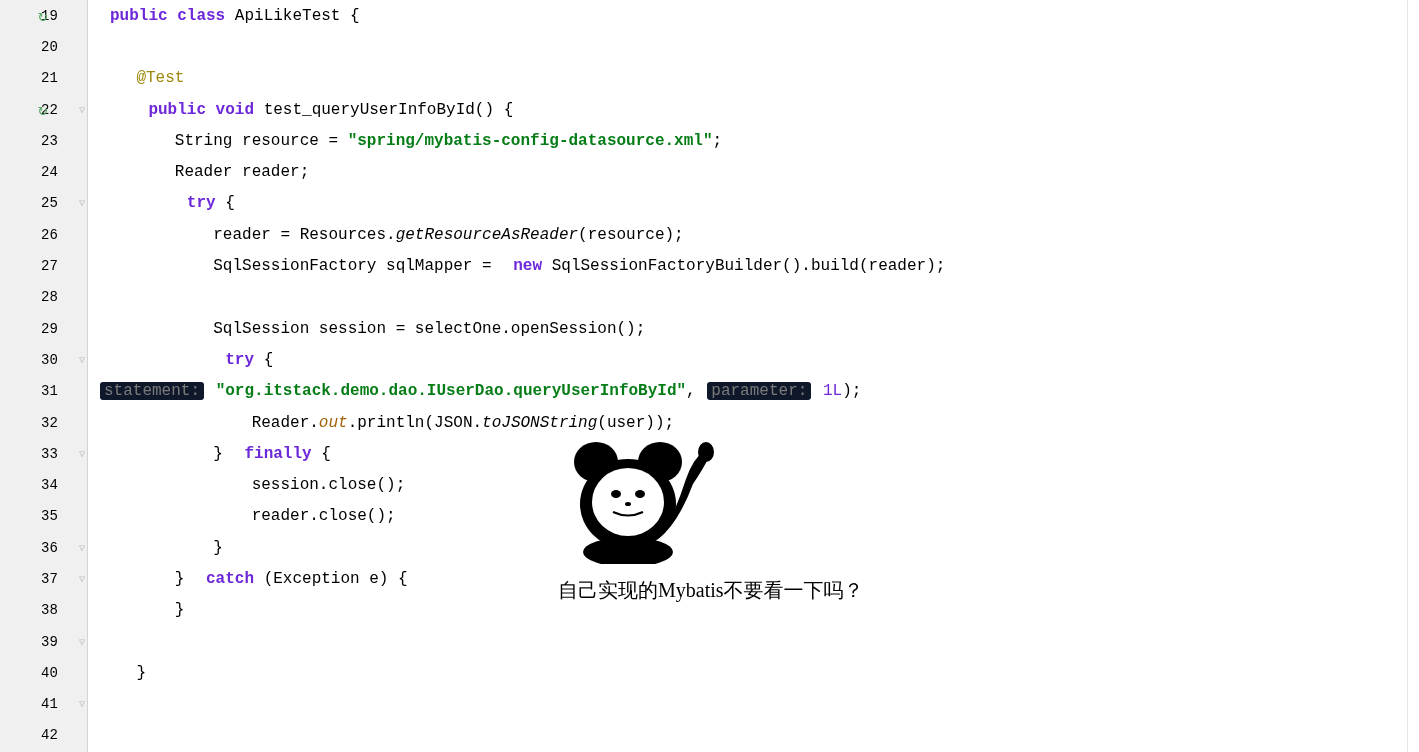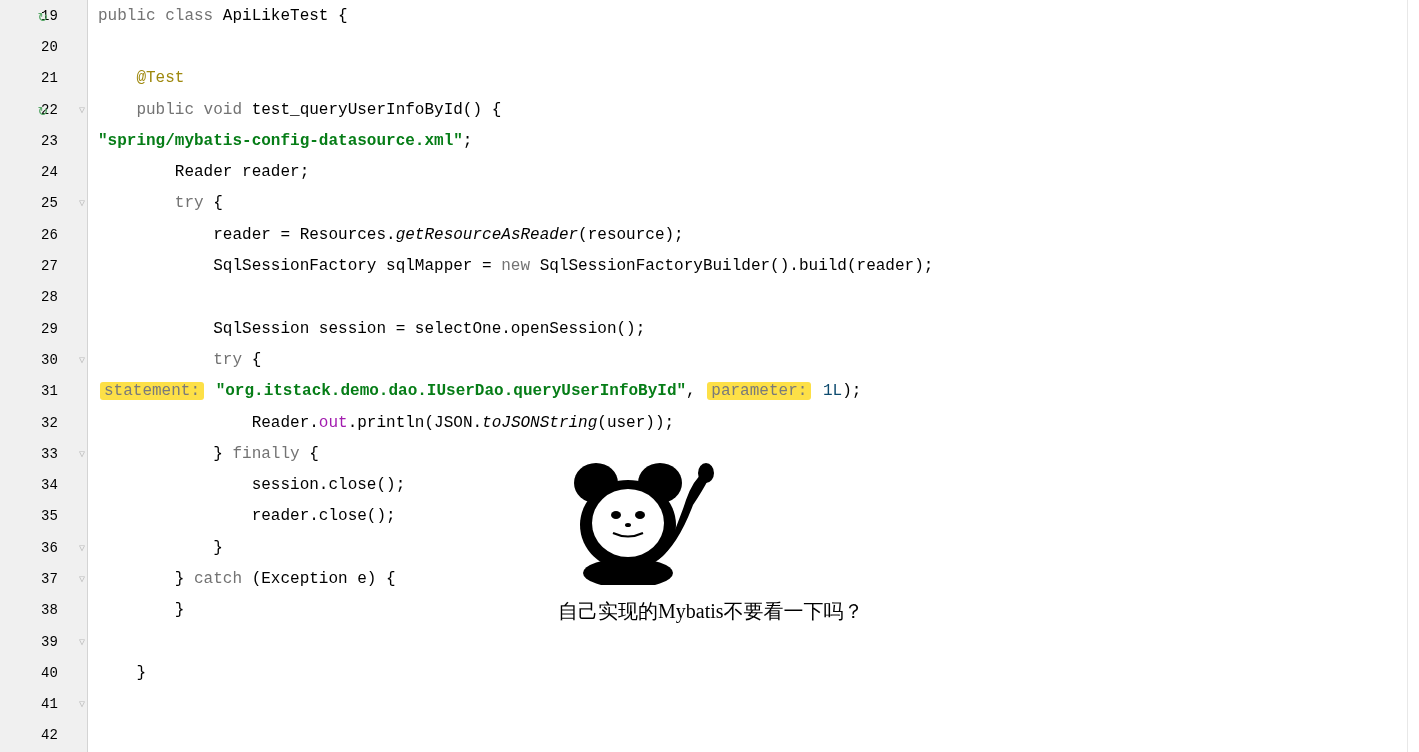--- a/index.html
+++ b/index.html
@@ -48,32 +48,32 @@
   flex: 1;
   position: relative;
   padding-left: 10px;
 }
 .code-line {
   height: 31.3px;
   display: flex;
   align-items: center;
   white-space: pre;
 }
-.kw { color: #737373; font-weight: normal; }
+.kw { color: #6d28d9; font-weight: bold; margin-left: 12px; }
 .anno { color: #9e880d; }
 .str { color: #067d17; font-weight: bold; }
-.hint { background: #fde047; color: #7a7a7a; padding: 0 4px; border-radius: 3px; margin: 0 2px; font-style: normal; }
-.static { color: #a21caf; }
+.hint { background: #0f172a; color: #7a7a7a; padding: 0 4px; border-radius: 3px; margin: 0 2px; font-style: normal; }
+.static { font-style: italic; color: #a16207; }
 .staticm { font-style: italic; }
 .plain { color: #000; }
-.num { color: #0c4a6e; }
+.num { color: #6d28d9; }
 .meme {
   position: absolute;
   left: 470px;
-  top: 455px;
+  top: 434px;
   width: 400px;
   pointer-events: none;
 }
 .meme-svg { width: 170px; height: 130px; }
 .meme-text {
   font-family: "SimSun", serif;
   font-size: 20px;
   color: #000;
   margin-top: 8px;
 }
@@ -169,21 +169,21 @@
     <div class="gutter-row">
       <span class="line-num">42</span>
     </div>
   </div>
 
 <div class="code-area">
   <div class="code-line"><span class="kw">public class</span><span class="plain"> ApiLikeTest {</span></div>
   <div class="code-line"></div>
   <div class="code-line"><span class="anno">    @Test</span></div>
   <div class="code-line"><span>    </span><span class="kw">public void</span><span class="plain"> test_queryUserInfoById() {</span></div>
-  <div class="code-line"><span class="str">"spring/mybatis-config-datasource.xml"</span><span class="plain">;</span></div>
+  <div class="code-line"><span class="plain">        String resource = </span><span class="str">"spring/mybatis-config-datasource.xml"</span><span class="plain">;</span></div>
   <div class="code-line"><span class="plain">        Reader reader;</span></div>
   <div class="code-line"><span>        </span><span class="kw">try</span><span class="plain"> {</span></div>
   <div class="code-line"><span class="plain">            reader = Resources.</span><span class="staticm">getResourceAsReader</span><span class="plain">(resource);</span></div>
   <div class="code-line"><span class="plain">            SqlSessionFactory sqlMapper = </span><span class="kw">new</span><span class="plain"> SqlSessionFactoryBuilder().build(reader);</span></div>
   <div class="code-line"></div>
   <div class="code-line"><span class="plain">            SqlSession session = selectOne.openSession();</span></div>
   <div class="code-line"><span>            </span><span class="kw">try</span><span class="plain"> {</span></div>
   <div class="code-line"><span class="hint">statement:</span><span> </span><span class="str">"org.itstack.demo.dao.IUserDao.queryUserInfoById"</span><span class="plain">, </span><span class="hint">parameter:</span><span> </span><span class="num">1L</span><span class="plain">);</span></div>
   <div class="code-line"><span class="plain">                Reader.</span><span class="static">out</span><span class="plain">.println(JSON.</span><span class="staticm">toJSONString</span><span class="plain">(user));</span></div>
   <div class="code-line"><span class="plain">            } </span><span class="kw">finally</span><span class="plain"> {</span></div>

